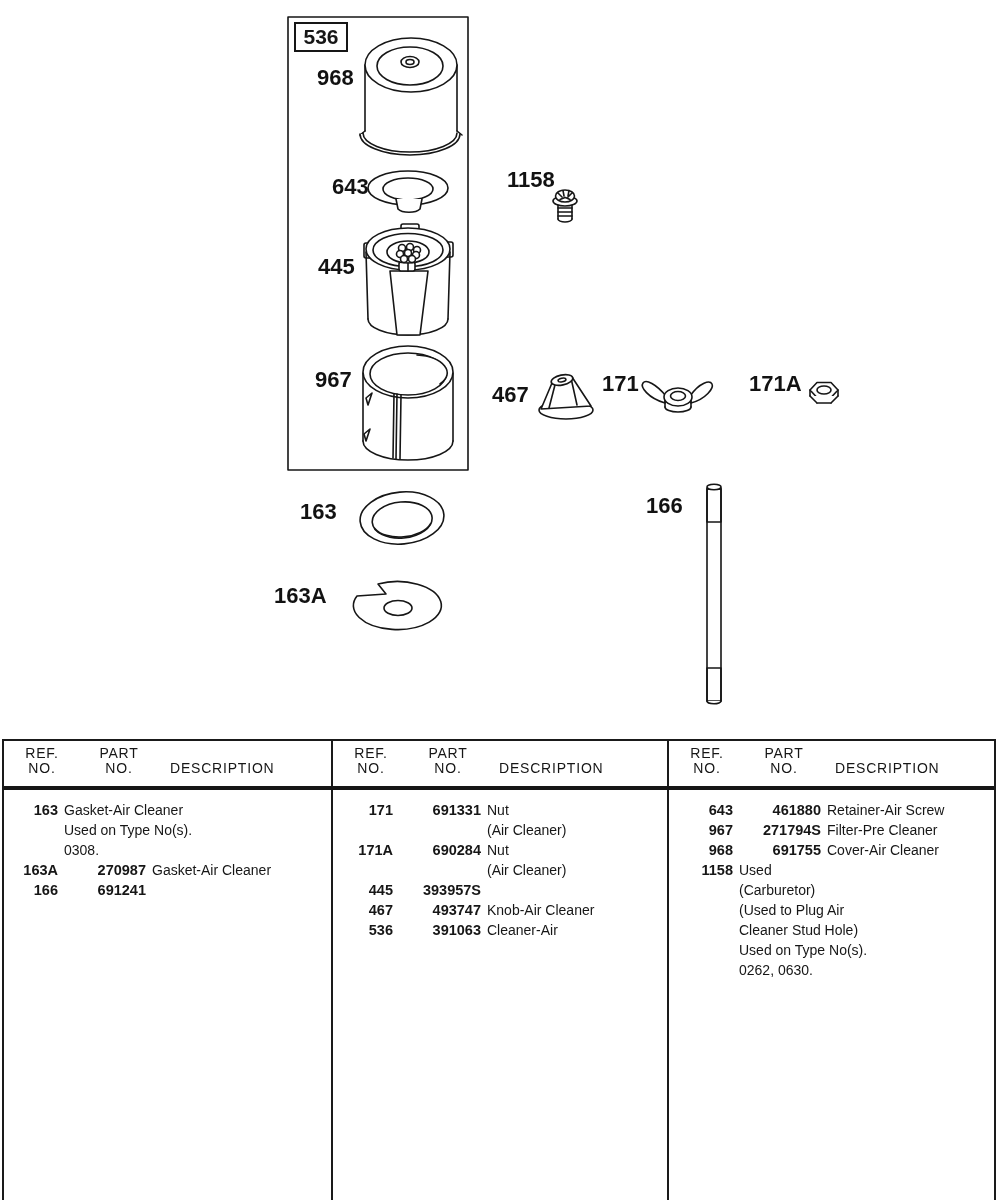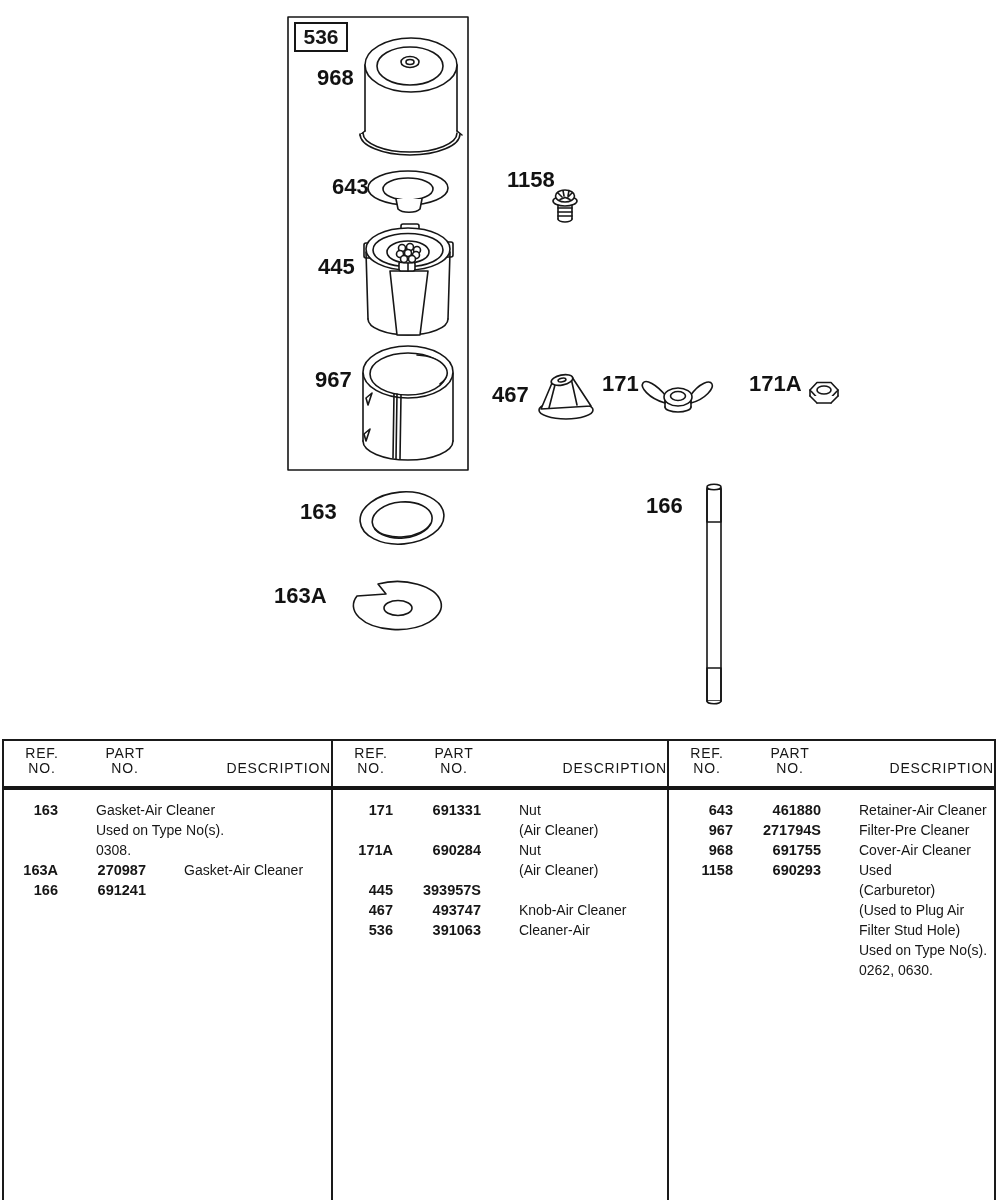--- a/index.html
+++ b/index.html
@@ -27,31 +27,31 @@
     position:absolute;left:2px;top:739px;width:994px;height:461px;
     border-top:2px solid #1a1a1a;border-left:2px solid #1a1a1a;border-right:2px solid #1a1a1a;
     box-sizing:border-box;font-size:14px;
   }
   .trow-head{display:grid;grid-template-columns:327px 336px 1fr;height:45px;border-bottom:4px solid #161616;}
   .trow-body{display:grid;grid-template-columns:327px 336px 1fr;height:410px;}
   .hed,.pnl{box-sizing:border-box;}
   .trow-head > .hed:nth-child(2),.trow-body > .pnl:nth-child(2){border-left:2px solid #1a1a1a;}
   .trow-head > .hed:nth-child(3),.trow-body > .pnl:nth-child(3){border-left:2px solid #1a1a1a;}
   .hed{
-    display:grid;grid-template-columns:52px 82px 1fr;column-gap:16px;
-    align-items:end;padding:0 0 10px 12px;line-height:15px;letter-spacing:0.8px;
+    display:grid;grid-template-columns:52px 82px 1fr;column-gap:10px;
+    align-items:end;padding:0 18px 10px 12px;line-height:15px;letter-spacing:0.8px;
   }
   .hc{display:flex;flex-direction:column;align-items:center;}
-  .hdesc{text-align:right;}
+  .hdesc{text-align:left;}
   .pnl{padding-top:10px;padding-left:2px;}
   .trow-body > .pnl:nth-child(2){padding-left:8px;}
   .trow-body > .pnl:nth-child(3){padding-left:12px;}
   .row{display:grid;grid-template-columns:52px 82px 1fr;column-gap:6px;line-height:20px;}
   .rf,.pt{font-weight:bold;text-align:right;font-size:14.5px;white-space:nowrap;}
-  .ds div{white-space:nowrap;margin-left:32px;}
+  .ds div{white-space:nowrap;}
 </style>
 </head>
 <body>
 
 <svg id="diagram-svg" width="1000" height="735" viewBox="0 0 1000 735">
   <defs>
     <pattern id="xhatch" width="6" height="6" patternUnits="userSpaceOnUse">
       <path d="M0,6 L6,0 M0,0 L6,6" stroke="#2a2a2a" stroke-width="1" fill="none"></path>
     </pattern>
     <pattern id="dhatch" width="3.5" height="3.5" patternUnits="userSpaceOnUse">
@@ -283,44 +283,43 @@
           <div>Cleaner-Air</div>
         </div>
       </div>
     </div>
 
     <div class="pnl">
       <div class="row">
         <div class="rf">643</div>
         <div class="pt">461880</div>
         <div class="ds">
-          <div>Retainer-Air Cleaner</div>
+          <div>Retainer-Air Screw</div>
         </div>
       </div>
       <div class="row">
         <div class="rf">967</div>
         <div class="pt">271794S</div>
         <div class="ds">
           <div>Filter-Pre Cleaner</div>
         </div>
       </div>
       <div class="row">
         <div class="rf">968</div>
         <div class="pt">691755</div>
         <div class="ds">
           <div>Cover-Air Cleaner</div>
         </div>
       </div>
       <div class="row">
         <div class="rf">1158</div>
-        <div class="pt">690293</div>
         <div class="ds">
           <div>Used</div>
           <div>(Carburetor)</div>
           <div>(Used to Plug Air</div>
-          <div>Filter Stud Hole)</div>
+          <div>Cleaner Stud Hole)</div>
           <div>Used on Type No(s).</div>
           <div>0262, 0630.</div>
         </div>
       </div>
     </div>
   </div>
 </div>
 
 </body></html>

